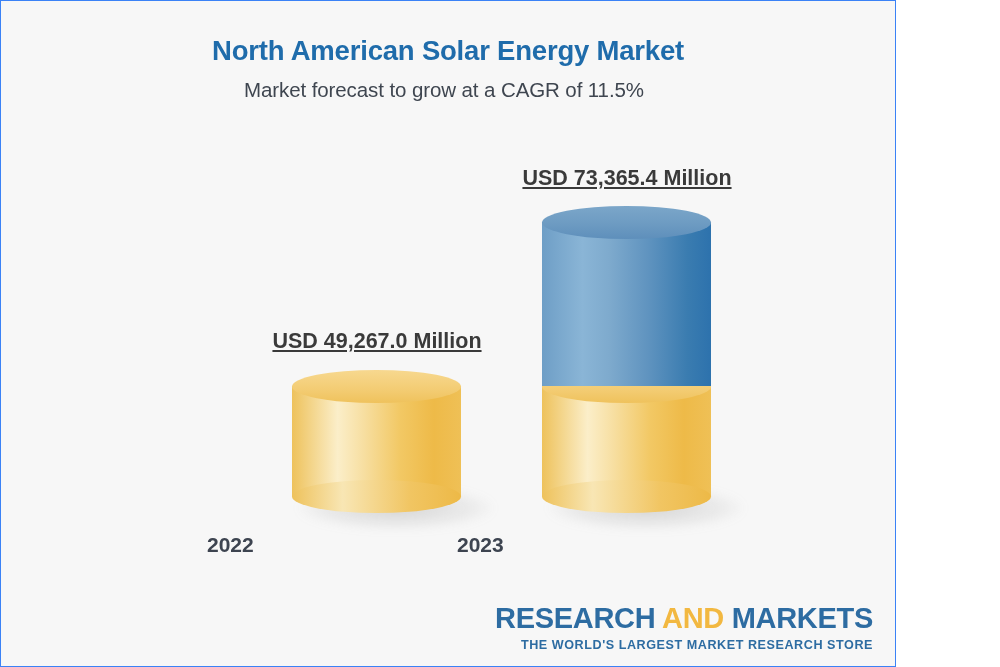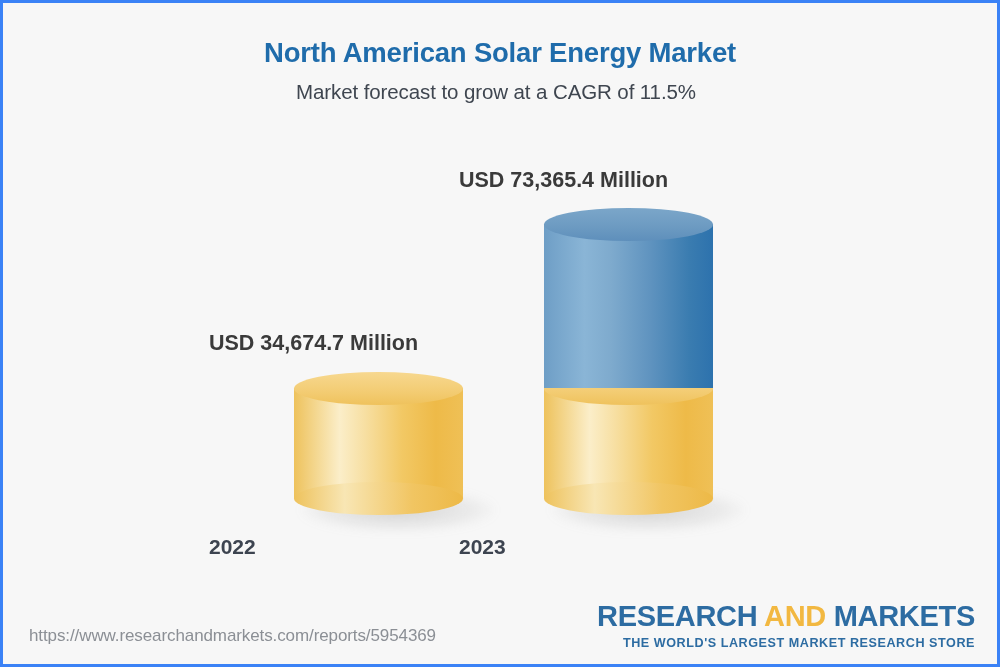--- a/index.html
+++ b/index.html
@@ -9,25 +9,25 @@
   }
   body {
     width: 1000px;
     height: 667px;
     font-family: "Liberation Sans", sans-serif;
     overflow: hidden;
   }
 
   #infographic {
     position: relative;
-    width: 1000px;
+    width: 896px;
     height: 667px;
     box-sizing: border-box;
     background: #f7f7f7;
-    border: 3px solid #3b82f6;
+    border: 1px solid #3b82f6;
   }
 
   
   .header {
     position: absolute;
     top: 34px;
     left: 0;
     width: 100%;
     text-align: center;
   }
@@ -56,24 +56,26 @@
   }
 
   .cyl-group {
     position: absolute;
   }
 
   
   .value-label {
     position: absolute;
     width: 340px;
+    text-align: center;
     font-size: 21.5px;
     font-weight: bold;
     color: #3a3a3a;
     white-space: nowrap;
+    text-decoration: underline;
   }
 
   
   .cat-label {
     position: absolute;
     width: 340px;
     text-align: left;
     font-size: 21px;
     font-weight: bold;
     color: #3d4450;
@@ -193,21 +195,21 @@
 
   <div class="header">
     <h1 class="chart-title">North American Solar Energy Market</h1>
     <h2 class="chart-subtitle">Market forecast to grow at a CAGR of 11.5%</h2>
   </div>
 
   <div class="plot">
 
     <div class="cyl-group">
 
-      <div class="value-label" style="left: 206px; top: 328px;">USD 34,674.7 Million</div>
+      <div class="value-label" style="left: 206px; top: 328px;">USD 49,267.0 Million</div>
 
       <div class="cylinder" style="left: 291px; top: 369px; width: 169px; height: 143px;">
 
         <div class="cyl-shadow" style="left: 6px; top: 116px; width: 196px; height: 44px;"></div>
 
         <div class="seg" style="top: 0; height: 143px;">
           <div class="seg-body gold-body" style="top: 16px; height: 110px;"></div>
           <div class="seg-bottom-cap gold-cap-bottom" style="top: 110px; height: 33px;"></div>
           <div class="seg-top-cap gold-cap-top" style="top: 0; height: 33px;"></div>
         </div>
@@ -234,20 +236,19 @@
           <div class="seg-body blue-body" style="top: 16px; height: 164px;"></div>
           <div class="seg-top-cap blue-cap-top" style="top: 0; height: 33px;"></div>
         </div>
       </div>
 
       <div class="cat-label" style="left: 456px; top: 532px;">2023</div>
     </div>
 
   </div>
 
-  <div class="footer-url">https://www.researchandmarkets.com/reports/5954369</div>
 
   <div class="logo">
     <div class="logo-main"><span>RESEARCH </span><span class="logo-and">AND</span><span> MARKETS</span></div>
     <div class="logo-tag">THE WORLD'S LARGEST MARKET RESEARCH STORE</div>
   </div>
 
 </div>
 
 </body></html>

